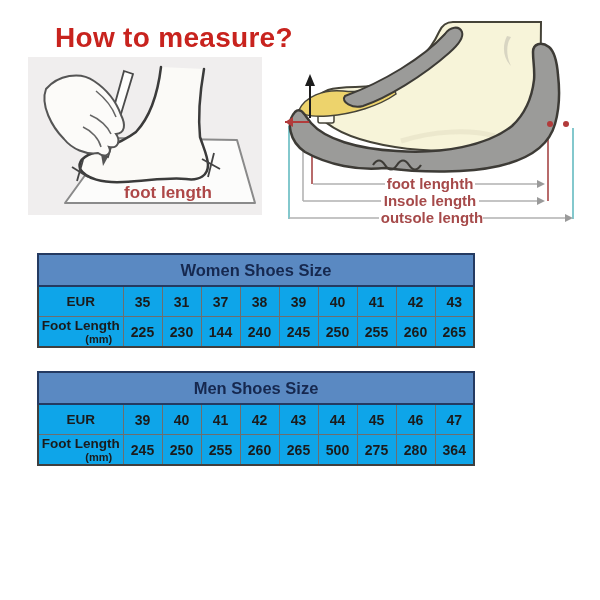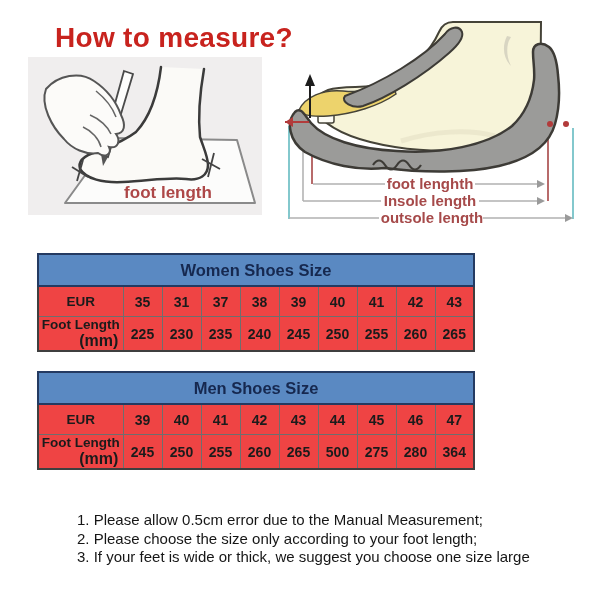--- a/index.html
+++ b/index.html
@@ -4,28 +4,28 @@
 <style>
   html,body{margin:0;padding:0;}
   body{width:600px;height:600px;background:#ffffff;font-family:"Liberation Sans",sans-serif;}
   .canvas{position:relative;width:600px;height:600px;background:#fff;overflow:hidden;}
 
   .page-title{position:absolute;left:55px;top:22px;font-size:28px;font-weight:bold;color:#c8231e;letter-spacing:.3px;}
 
   .measure-box{position:absolute;left:28px;top:57px;width:234px;height:158px;background:#f0eeee;}
   .shoe-box{position:absolute;left:283px;top:0;width:312px;height:233px;}
 
-  .size-table{position:absolute;left:37px;width:438px;border-collapse:collapse;table-layout:fixed;background:#ef4444;border:2px solid #3f3f3f;}
+  .size-table{position:absolute;left:37px;width:438px;border-collapse:collapse;table-layout:fixed;background:#0ea5e9;border:2px solid #3f3f3f;}
   .size-table.women{top:253px;}
   .size-table.men{top:371px;}
   .size-table td{border:1px solid #6e6e6e;text-align:center;vertical-align:middle;font-weight:bold;color:#1b1b1b;font-size:14px;padding:0;}
   .size-table td.head{background:#5a89c2;color:#16284f;font-size:16.5px;height:30px;border:2px solid #243a61;}
   .size-table tr.data-row td{height:29px;}
   .size-table td.rowlabel{font-size:13.5px;line-height:1.12;}
-  .size-table td.rowlabel .mm{font-size:16px;padding-left:36px;}
+  .size-table td.rowlabel .mm{font-size:11px;padding-left:36px;}
 
   .notice-heading{position:absolute;left:30px;top:482px;font-size:23px;font-weight:bold;color:#b71f19;}
   .notice-list{position:absolute;left:77px;top:511px;font-size:15px;color:#161616;}
   .notice-list .item{line-height:18.5px;white-space:nowrap;}
 </style>
 </head>
 <body>
 
 <div class="canvas">
 
@@ -132,21 +132,21 @@
       <td>42</td>
       <td>43</td>
     </tr>
     <tr class="data-row">
       <td class="rowlabel">
         <div>Foot Length</div>
         <div class="mm">(mm)</div>
       </td>
       <td>225</td>
       <td>230</td>
-      <td>235</td>
+      <td>144</td>
       <td>240</td>
       <td>245</td>
       <td>250</td>
       <td>255</td>
       <td>260</td>
       <td>265</td>
     </tr>
   </tbody>
     </table>
 
@@ -190,19 +190,14 @@
       <td>260</td>
       <td>265</td>
       <td>500</td>
       <td>275</td>
       <td>280</td>
       <td>364</td>
     </tr>
   </tbody>
     </table>
 
-  <div class="notice-list">
-    <div class="item">1. Please allow 0.5cm error due to the Manual Measurement;</div>
-    <div class="item">2. Please choose the size only according to your foot length;</div>
-    <div class="item">3. If your feet is wide or thick, we suggest you choose one size large</div>
-  </div>
 
 </div>
 
 </body></html>

